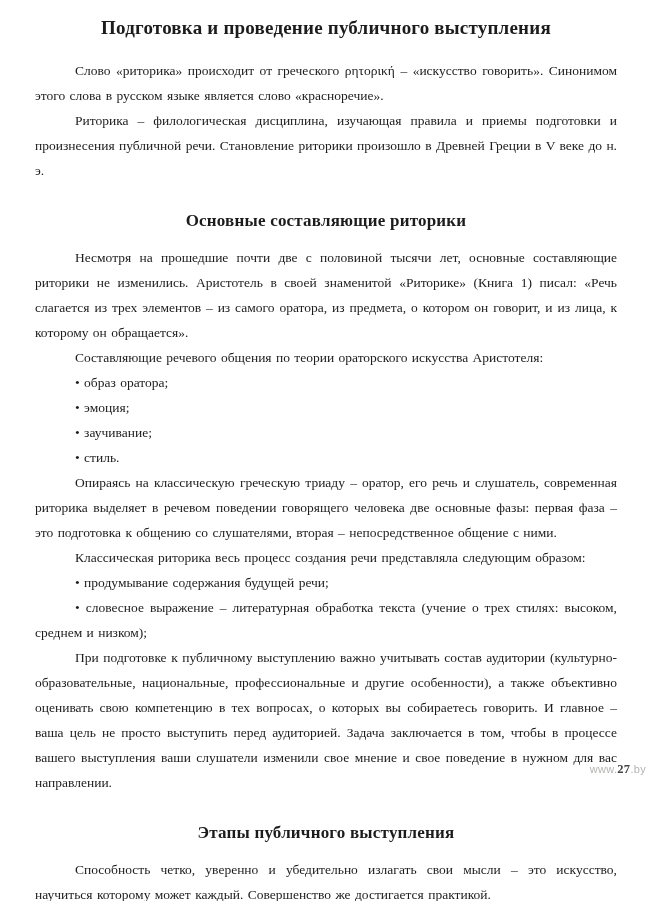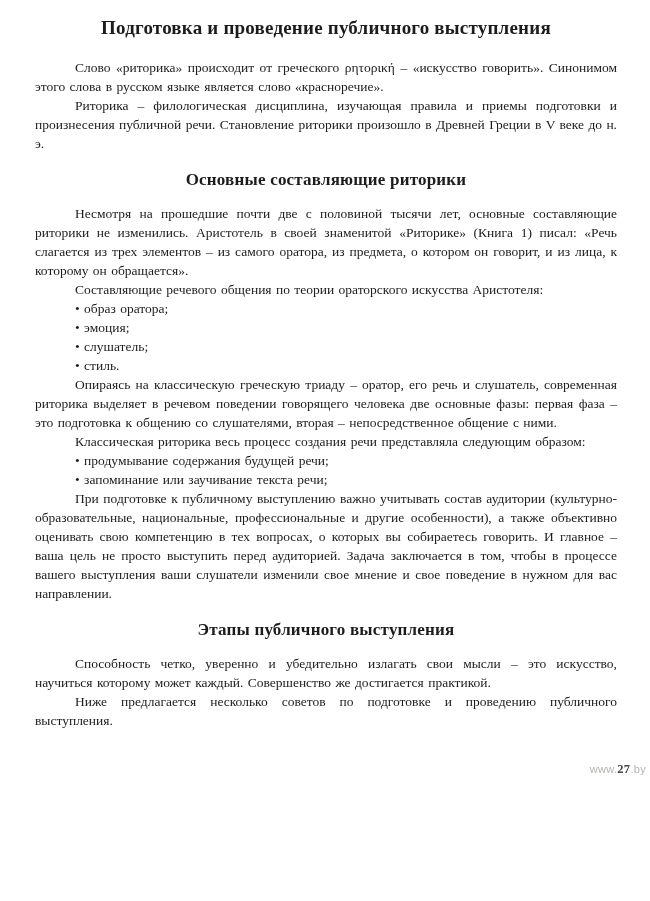--- a/index.html
+++ b/index.html
@@ -29,29 +29,29 @@
     font-size: 19px;
     line-height: 26px;
     margin: 0 0 17px 0;
     letter-spacing: 0.2px;
   }
   .heading {
     text-align: center;
     font-weight: bold;
     font-size: 17px;
     line-height: 24px;
-    margin: 15px 0 12px 0;
+    margin: 26px 0 12px 0;
     letter-spacing: 0.2px;
   }
   .para {
     margin: 0;
     text-align: justify;
     text-indent: 40px;
     font-size: 13.5px;
-    line-height: 19px;
+    line-height: 25px;
     word-spacing: 1px;
   }
   .gap-before {
   }
   .footer {
     position: absolute;
     right: 4px;
     bottom: 11px;
     font-family: "Liberation Sans", sans-serif;
     font-size: 11px;
@@ -74,26 +74,26 @@
   <h1 class="title">Подготовка и проведение публичного выступления</h1>
 
   <div id="doc-body">
       <p class="para">Слово «риторика» происходит от греческого ρητορική – «искусство говорить». Синонимом этого слова в русском языке является слово «красноречие».</p>
       <p class="para">Риторика – филологическая дисциплина, изучающая правила и приемы подготовки и произнесения публичной речи. Становление риторики произошло в Древней Греции в V веке до н. э.</p>
       <div class="heading">Основные составляющие риторики</div>
       <p class="para">Несмотря на прошедшие почти две с половиной тысячи лет, основные составляющие риторики не изменились. Аристотель в своей знаменитой «Риторике» (Книга 1) писал: «Речь слагается из трех элементов – из самого оратора, из предмета, о котором он говорит, и из лица, к которому он обращается».</p>
       <p class="para">Составляющие речевого общения по теории ораторского искусства Аристотеля:</p>
       <p class="para">• образ оратора;</p>
       <p class="para">• эмоция;</p>
-      <p class="para">• слушатель;</p>
+      <p class="para">• заучивание;</p>
       <p class="para">• стиль.</p>
       <p class="para gap-before">Опираясь на классическую греческую триаду – оратор, его речь и слушатель, современная риторика выделяет в речевом поведении говорящего человека две основные фазы: первая фаза – это подготовка к общению со слушателями, вторая – непосредственное общение с ними.</p>
       <p class="para">Классическая риторика весь процесс создания речи представляла следующим образом:</p>
       <p class="para">• продумывание содержания будущей речи;</p>
-      <p class="para">• запоминание или заучивание текста речи;</p>
+      <p class="para">• словесное выражение – литературная обработка текста (учение о трех стилях: высоком, среднем и низком);</p>
       <p class="para gap-before">При подготовке к публичному выступлению важно учитывать состав аудитории (культурно-образовательные, национальные, профессиональные и другие особенности), а также объективно оценивать свою компетенцию в тех вопросах, о которых вы собираетесь говорить. И главное – ваша цель не просто выступить перед аудиторией. Задача заключается в том, чтобы в процессе вашего выступления ваши слушатели изменили свое мнение и свое поведение в нужном для вас направлении.</p>
       <div class="heading">Этапы публичного выступления</div>
       <p class="para">Способность четко, уверенно и убедительно излагать свои мысли – это искусство, научиться которому может каждый. Совершенство же достигается практикой.</p>
       <p class="para">Ниже предлагается несколько советов по подготовке и проведению публичного выступления.</p>
     </div>
 
   <div class="footer">
     <span>www.</span><span class="page-number">27</span><span>.by</span>
   </div>
 </div>

